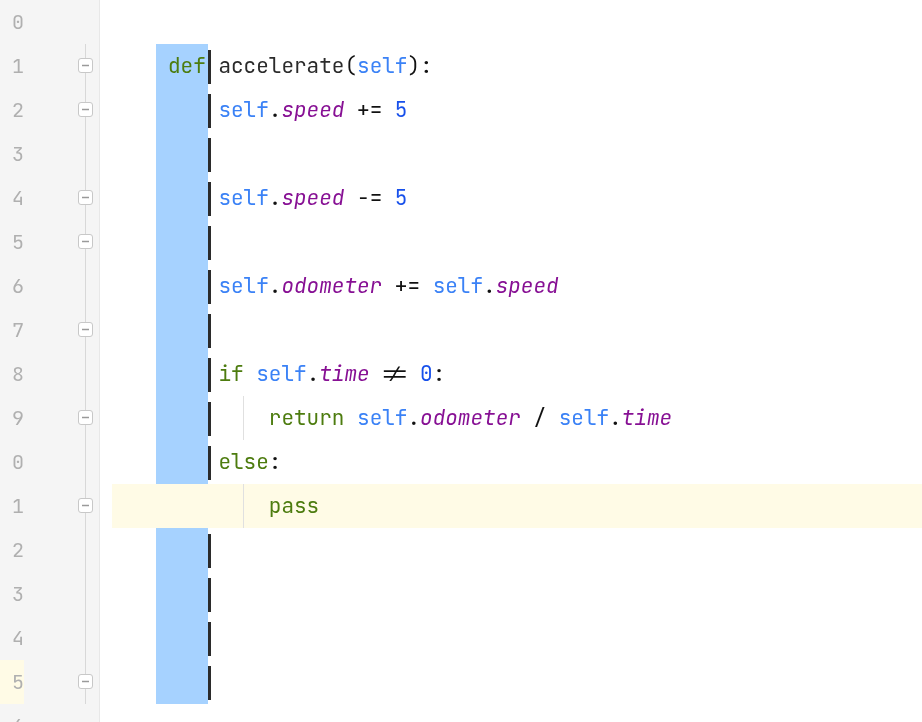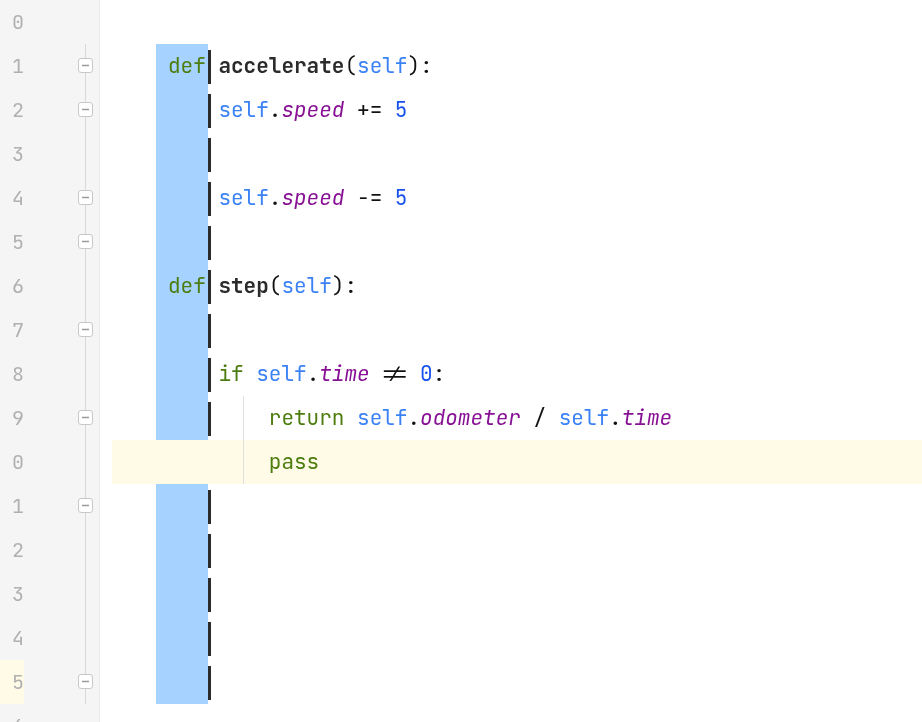--- a/index.html
+++ b/index.html
@@ -80,21 +80,21 @@
   }
   .sel-indent {
     position: absolute;
     left: 56px;
     top: 0;
     bottom: 0;
     width: 52px;
     background: #a6d2ff;
   }
   .kw { color: #4d7c0f; }
-  .def-name { color: #2b2b2b; font-weight: bold; }
+  .def-name { color: #2b2b2b; }
   .self { color: #3b82f6; }
   .attr { color: #871094; font-style: italic; }
   .num { color: #1750eb; }
   .op { color: #111; }
   .plain { color: #111; }
   .paren { color: #111; }
   .indent-guide {
     position: absolute;
     width: 1px;
     background: #e0e0e0;
@@ -202,20 +202,21 @@
         <div class="col-bar" style="top: 578px; height: 34px;"></div>
         <div class="col-bar" style="top: 622px; height: 34px;"></div>
         <div class="col-bar" style="top: 666px; height: 34px;"></div>
       </div>
   <div class="code-line"><span style="display: inline-block; width: 56px;"></span></div>
       <div class="code-line"><span style="display: inline-block; width: 56px;"></span><span class="kw">def</span><span class="plain"> </span><span class="def-name">accelerate</span><span class="paren">(</span><span class="self">self</span><span class="paren">):</span></div>
       <div class="code-line"><span style="display: inline-block; width: 56px;"></span><span class="plain">    </span><span class="self">self</span><span class="plain">.</span><span class="attr">speed</span><span class="plain"> </span><span class="op">+=</span><span class="plain"> </span><span class="num">5</span></div>
       <div class="code-line"><span style="display: inline-block; width: 56px;"></span></div>
       <div class="code-line"><span style="display: inline-block; width: 56px;"></span><span class="plain">    </span><span class="self">self</span><span class="plain">.</span><span class="attr">speed</span><span class="plain"> </span><span class="op">-=</span><span class="plain"> </span><span class="num">5</span></div>
       <div class="code-line"><span style="display: inline-block; width: 56px;"></span></div>
-      <div class="code-line"><span style="display: inline-block; width: 56px;"></span><span class="kw">def</span><span class="plain"> </span><span class="def-name">step</span><span class="paren">(</span><span class="self">self</span><span class="paren">):</span></div>
+      <div class="code-line"><span style="display: inline-block; width: 56px;"></span><span class="plain">    </span><span class="self">self</span><span class="plain">.</span><span class="attr">odometer</span><span class="plain"> </span><span class="op">+=</span><span class="plain"> </span><span class="self">self</span><span class="plain">.</span><span class="attr">speed</span></div>
       <div class="code-line"><span style="display: inline-block; width: 56px;"></span></div>
       <div class="code-line"><span style="display: inline-block; width: 56px;"></span><span class="plain">    </span><span class="kw">if</span><span class="plain"> </span><span class="self">self</span><span class="plain">.</span><span class="attr">time</span><span class="plain"> </span><span class="op">!=</span><span class="plain"> </span><span class="num">0</span><span class="plain">:</span></div>
       <div class="code-line"><span style="display: inline-block; width: 56px;"></span><span class="plain">        </span><span class="kw">return</span><span class="plain"> </span><span class="self">self</span><span class="plain">.</span><span class="attr">odometer</span><span class="plain"> </span><span class="op">/</span><span class="plain"> </span><span class="self">self</span><span class="plain">.</span><span class="attr">time</span><div class="indent-guide" style="left: 131px;"></div></div>
+      <div class="code-line"><span style="display: inline-block; width: 56px;"></span><span class="plain">    </span><span class="kw">else</span><span class="plain">:</span></div>
       <div class="code-line highlight-current"><span style="display: inline-block; width: 56px;"></span><span class="plain">        </span><span class="kw">pass</span><div class="indent-guide" style="left: 131px;"></div></div>
       <div class="code-line"><span style="display: inline-block; width: 56px;"></span></div>
     </div>
 </div>
 
 </body></html>

